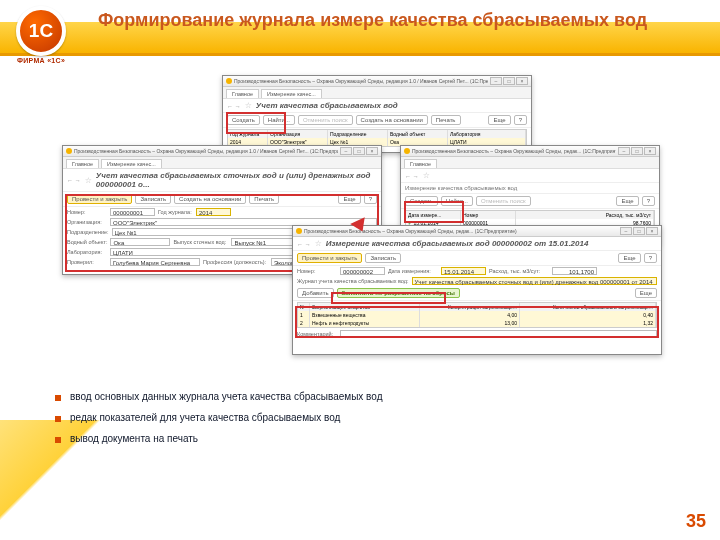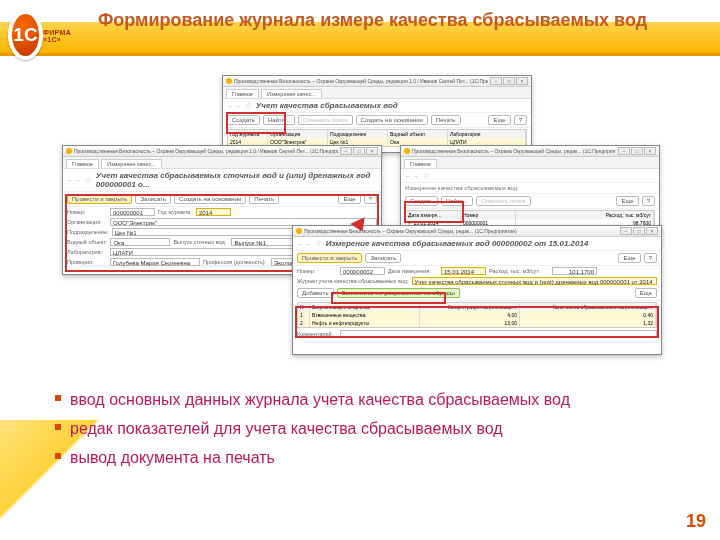--- a/index.html
+++ b/index.html
@@ -1,18 +1,18 @@
 <!DOCTYPE html>
 <html><head>
 <meta charset="utf-8">
 <style>
   * { margin:0; padding:0; box-sizing:border-box; }
   body { width:720px; height:540px; font-family:Arial,sans-serif; background:#fff; overflow:hidden; position:relative; }
   .header-band { position:absolute; top:22px; left:0; right:0; height:34px; background:linear-gradient(#ffd54a,#f9b400); border-bottom:3px solid #e89900; }
-  .logo { position:absolute; top:6px; left:8px; width:66px; height:58px; display:flex; flex-direction:row; align-items:center; justify-content:center; }
+  .logo { position:absolute; top:6px; left:8px; width:66px; height:58px; display:flex; flex-direction:column; align-items:center; justify-content:center; }
   .logo-circle { width:50px; height:50px; border-radius:50%; background:radial-gradient(circle at 35% 30%,#ff6a00,#c23600); display:flex; align-items:center; justify-content:center; color:#fff; font-weight:bold; font-size:19px; border:4px solid #fff; box-shadow:0 1px 2px rgba(0,0,0,.3); }
   .logo-label { font-size:7px; color:#b02a00; font-weight:bold; margin-top:1px; letter-spacing:.3px; }
   .title { position:absolute; top:10px; left:98px; right:20px; font-size:18px; color:#c9581e; font-weight:bold; line-height:1.2; }
   .screens { position:absolute; top:75px; left:62px; width:600px; height:280px; }
   .win { position:absolute; border:1px solid #888; background:#fff; box-shadow:0 2px 5px rgba(0,0,0,.25); font-size:6px; }
   .win-titlebar { height:11px; background:linear-gradient(#fdfdfd,#e9e9e9); border-bottom:1px solid #ccc; display:flex; align-items:center; padding:0 3px; gap:2px; }
   .win-dot { width:6px; height:6px; border-radius:50%; background:#f6b400; }
   .win-tt { flex:1; color:#555; font-size:5px; white-space:nowrap; overflow:hidden; }
   .win-controls { display:flex; gap:1px; }
   .win-btn { width:12px; height:8px; background:#eee; border:1px solid #bbb; font-size:5px; text-align:center; line-height:6px; color:#666; }
@@ -29,21 +29,21 @@
   .lbl { color:#666; min-width:40px; font-size:5.5px; }
   .fld { border:1px solid #bbb; background:#fff; padding:0 2px; height:8px; line-height:8px; color:#333; flex:1; }
   .fld.y { background:#fff8d6; border-color:#d9b300; }
   .tbl { border:1px solid #ccc; margin:1px 4px; }
   .tbl-h { display:flex; background:#f3f3f3; font-size:5px; }
   .tbl-h > div, .tbl-r > div { padding:1px 2px; border-right:1px solid #ddd; overflow:hidden; }
   .tbl-r { display:flex; background:#fff; font-size:5px; }
   .tbl-r.y > div { background:#fff8d6; }
   .redbox { position:absolute; border:2px solid #d32f2f; pointer-events:none; }
   .arrow { position:absolute; width:0; height:0; border-left:8px solid transparent; border-right:8px solid transparent; border-top:12px solid #d32f2f; }
-  .bullets { position:absolute; left:55px; top:390px; right:40px; font-size:16px; color:#be185d; }
+  .bullets { position:absolute; left:55px; top:390px; right:40px; font-size:10px; color:#0f172a; }
   .bullets li { list-style:none; position:relative; padding-left:15px; margin-bottom:8px; line-height:1.3; }
   .bullets li::before { content:""; position:absolute; left:0; top:5px; width:6px; height:6px; background:#d94a00; }
   .pagenum { position:absolute; right:14px; bottom:8px; font-size:18px; font-weight:bold; color:#d94a00; }
   .corner { position:absolute; left:0; bottom:0; width:120px; height:120px; background:linear-gradient(135deg,#ffe27a 0%,#ffd23a 40%,transparent 42%); }
 </style>
 </head>
 <body>
 
 <div class="corner"></div>
 <div class="header-band"></div>
@@ -283,13 +283,13 @@
   <div class="arrow" style="left:290px;top:145px;transform:rotate(-25deg)"></div>
 
 </div>
 
 <ul class="bullets">
   <li>ввод основных данных журнала учета качества сбрасываемых вод</li>
   <li>редак показателей для учета качества сбрасываемых вод</li>
   <li>вывод документа на печать</li>
 </ul>
 
-<div class="pagenum">19</div>
+<div class="pagenum">35</div>
 
 </body></html>

